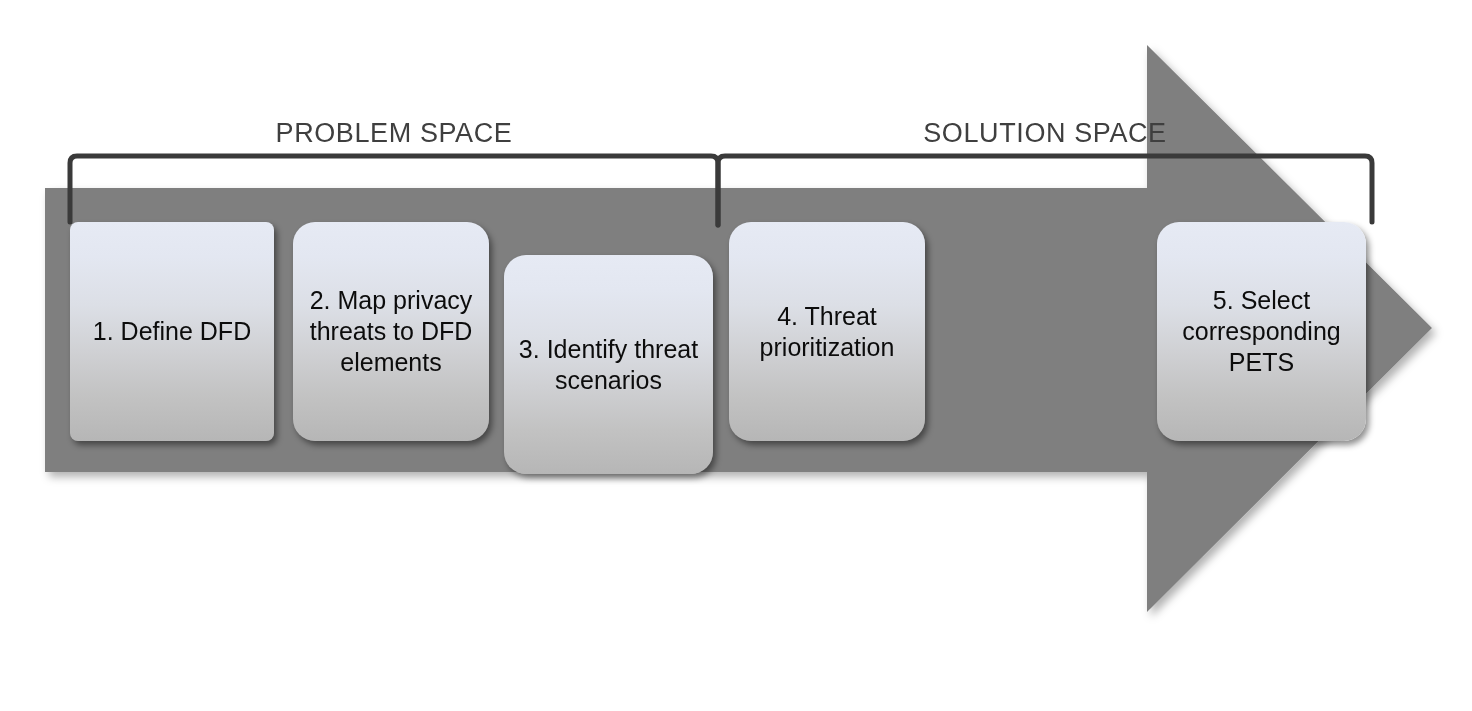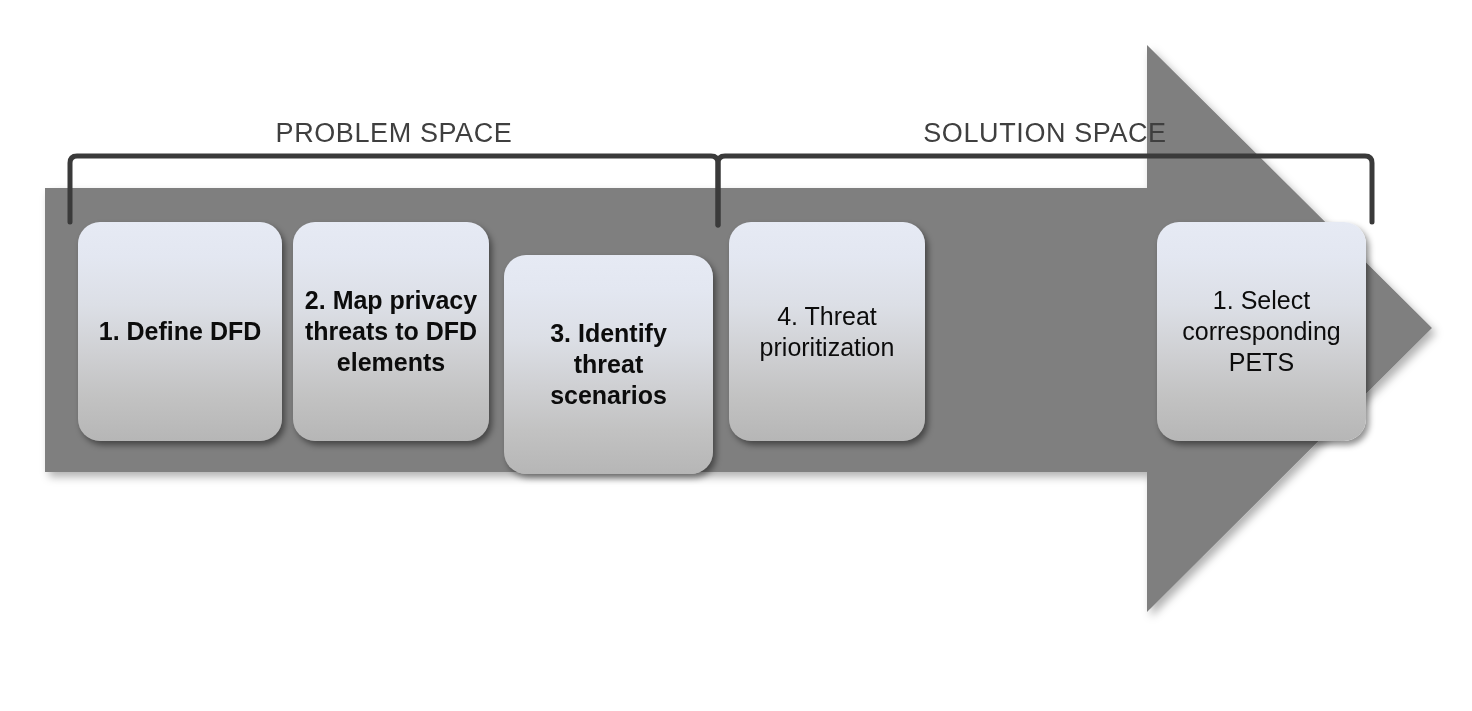--- a/index.html
+++ b/index.html
@@ -81,29 +81,29 @@
     padding: 6px 10px;
   }
   .step-text {
     display: block;
     width: 100%;
     text-align: center;
     color: #0c0c0c;
     line-height: 1.24;
   }
   .step-box.bold .step-text {
-    font-weight: bold;
+    font-weight: normal;
     font-size: 25px;
   }
   .step-box.regular .step-text {
     font-weight: 400;
     font-size: 25px;
   }
 
-  #step-1 { left: 78px;   width: 204px; }
+  #step-1 { left: 70px;   width: 204px; border-radius: 8px; }
   #step-2 { left: 293px;  width: 196px; }
   #step-3 { left: 504px;  width: 209px; margin-top: 33px; }
   #step-4 { left: 729px;  width: 196px; justify-content: flex-end; }
   #step-5 { left: 937px;  width: 209px; }
   #step-6 { left: 1157px; width: 209px; }
 </style>
 </head>
 <body>
 
 <div id="stage">
@@ -138,16 +138,16 @@
   <div class="step-box bold" id="step-3">
     <span class="step-text">3. Identify threat scenarios</span>
   </div>
 
   <div class="step-box regular" id="step-4">
     <span class="step-text">4. Threat prioritization</span>
   </div>
 
 
   <div class="step-box regular" id="step-6">
-    <span class="step-text">1. Select corresponding PETS</span>
+    <span class="step-text">5. Select corresponding PETS</span>
   </div>
 
 </div>
 
 </body></html>

